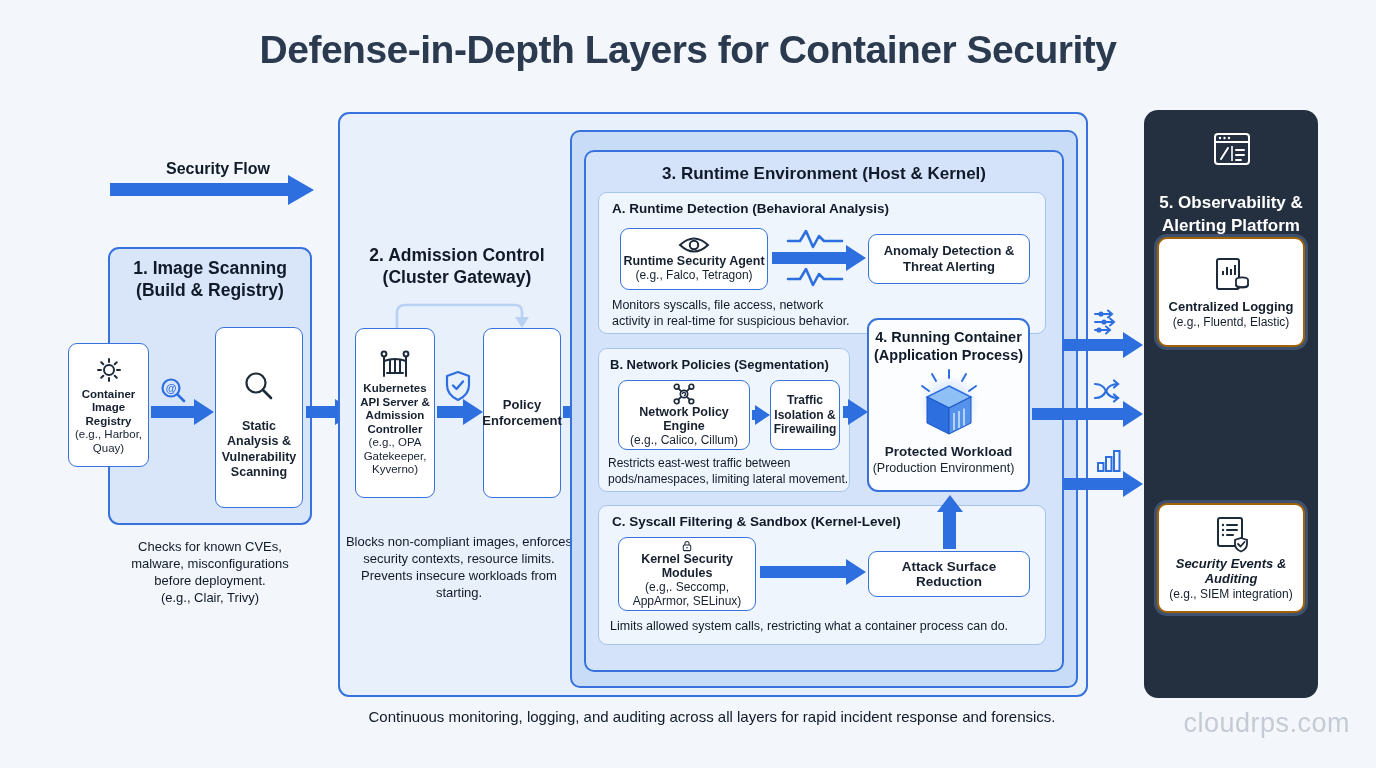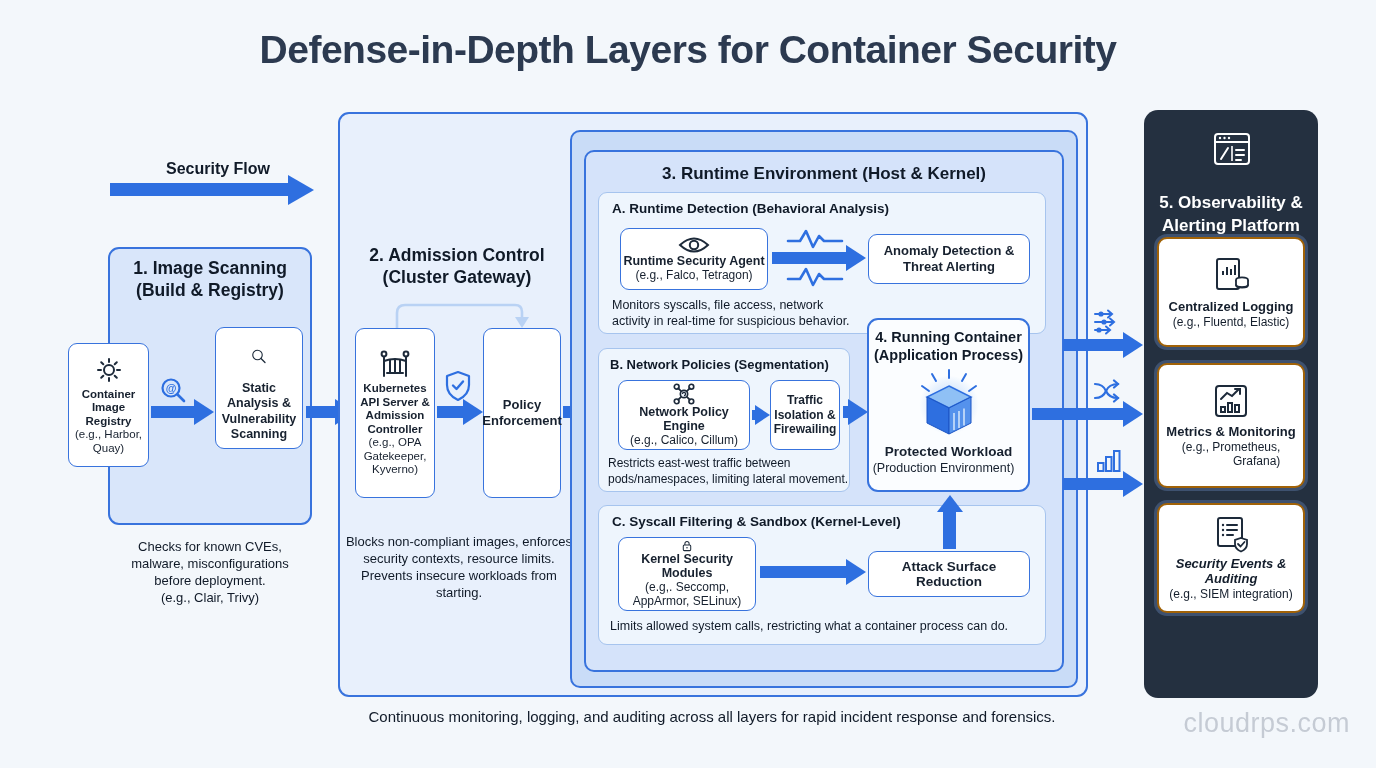--- a/index.html
+++ b/index.html
@@ -68,21 +68,21 @@
   <div style="font-size:11.5px; line-height:1.18;">(e.g., Harbor, Quay)</div>
 </div>
 
 <svg class="abs" style="left:158px; top:376px;" width="30" height="30" viewBox="0 0 30 30">
   <circle cx="13" cy="12" r="8.5" fill="none" stroke="#2e6fe0" stroke-width="2.2"></circle>
   <text x="13" y="16" font-size="11" font-weight="bold" fill="#2e6fe0" text-anchor="middle" font-family="Liberation Sans, sans-serif">@</text>
   <line x1="19.5" y1="18.5" x2="26" y2="25" stroke="#2e6fe0" stroke-width="2.6" stroke-linecap="round"></line>
 </svg>
 <div class="harrow" style="left:151px; top:406px; width:43px;"></div>
 
-<div class="abs card" style="left:215px; top:327px; width:88px; height:122px; padding:6px; justify-content:flex-end;">
+<div class="abs card" style="left:215px; top:327px; width:88px; height:181px; padding:6px; justify-content:center;">
   <svg width="34" height="34" viewBox="0 0 34 34" style="margin-top:14px;">
     <circle cx="14" cy="14" r="9.5" fill="none" stroke="#1d2a3a" stroke-width="2.2"></circle>
     <line x1="21" y1="21" x2="29" y2="29" stroke="#1d2a3a" stroke-width="2.6" stroke-linecap="round"></line>
   </svg>
   <div class="nm" style="font-size:12.5px; line-height:1.22; margin-top:16px;">Static Analysis &amp; Vulnerability Scanning</div>
 </div>
 
 <div class="abs caption prewrap center" style="left:85px; top:538px; width:250px;">Checks for known CVEs,
 malware, misconfigurations
 before deployment.
@@ -303,35 +303,20 @@
       <g fill="#ffffff" stroke="#1d2a3a" stroke-width="1.8">
         <ellipse cx="31" cy="25" rx="6" ry="2.6"></ellipse>
         <path d="M25 25 v5 c0 1.5 2.7 2.6 6 2.6 s6 -1.1 6 -2.6 v-5" fill="#ffffff"></path>
         <path d="M25 29.5 c0 1.5 2.7 2.6 6 2.6 s6 -1.1 6 -2.6" fill="none"></path>
       </g>
     </svg>
     <div class="nm" style="margin-top:4px;">Centralized Logging</div>
     <div class="eg">(e.g., Fluentd, Elastic)</div>
   </div>
 
-  <div class="sb-card" style="top:253px; height:125px;">
-    <svg width="38" height="38" viewBox="0 0 38 38">
-      <rect x="4" y="4" width="30" height="30" rx="3" fill="none" stroke="#1d2a3a" stroke-width="2"></rect>
-      <polyline points="9,17 15,11 20,14 27,7" fill="none" stroke="#1d2a3a" stroke-width="2" stroke-linecap="round"></polyline>
-      <polyline points="23,7 28,7 28,12" fill="none" stroke="#1d2a3a" stroke-width="2" stroke-linecap="round"></polyline>
-      <g stroke="#1d2a3a" stroke-width="2" fill="none">
-          <rect x="9" y="25" width="4" height="5"></rect>
-          <rect x="16" y="21" width="4" height="9"></rect>
-          <rect x="23" y="23" width="4" height="7"></rect>
-        </g>
-    </svg>
-    <div class="nm" style="margin-top:4px;">Metrics &amp; Monitoring</div>
-    <div class="eg prewrap">(e.g., Prometheus,
-Grafana)</div>
-  </div>
 
   <div class="sb-card" style="top:393px; height:110px;">
     <svg width="40" height="38" viewBox="0 0 40 38">
       <rect x="7" y="3" width="24" height="28" rx="2" fill="none" stroke="#1d2a3a" stroke-width="2"></rect>
       <g stroke="#1d2a3a" stroke-width="2" stroke-linecap="round">
           <line x1="16" y1="10" x2="26" y2="10"></line>
           <line x1="16" y1="15" x2="26" y2="15"></line>
           <line x1="16" y1="20" x2="22" y2="20"></line>
         </g>
       <g fill="#1d2a3a">

